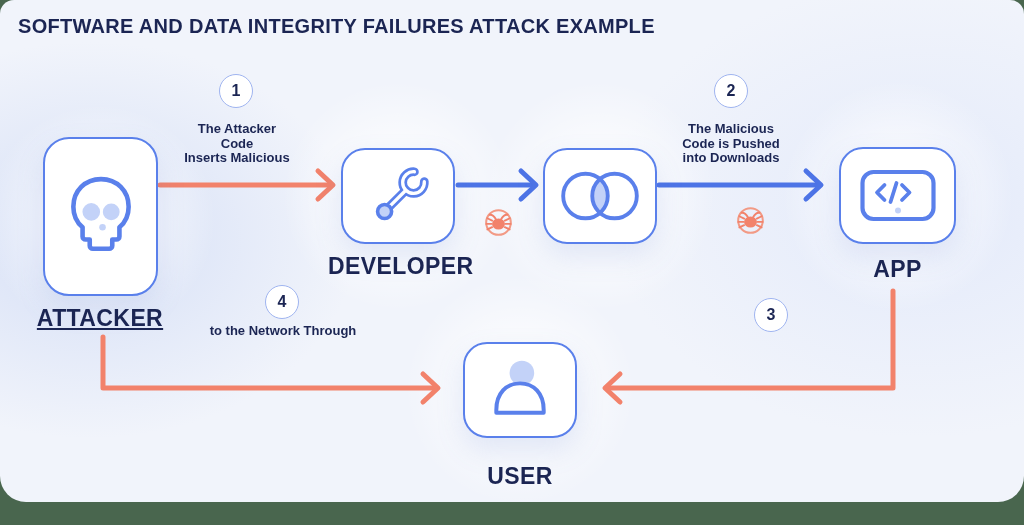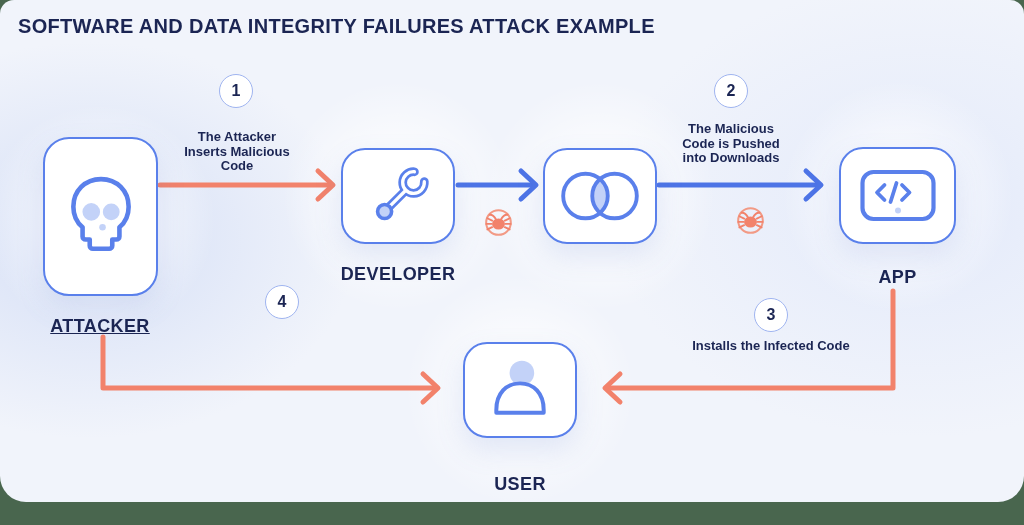--- a/index.html
+++ b/index.html
@@ -31,22 +31,22 @@
     white-space:nowrap;
   }
   .node-box {
     position:absolute; background:#fff;
     border:2.5px solid var(--blue, #5A80EB);
     display:flex; align-items:center; justify-content:center;
     box-shadow: 0 12px 28px rgba(96,126,205,0.16);
   }
   .node-label {
     position:absolute; text-align:center;
-    font-size:18px; font-weight:600; letter-spacing:0.4px;
-    color: var(--navy, #1B2553); line-height:21px;margin-top:8px;
+    font-size:23px; font-weight:600; letter-spacing:0.4px;
+    color: var(--navy, #1B2553); line-height:21px;
   }
   .step-circle {
     position:absolute; width:34px; height:34px; border-radius:50%;
     background:#fff; border:1.5px solid var(--circle_border, #9FB4F0);
     display:flex; align-items:center; justify-content:center;
     font-size:16px; font-weight:600; color: var(--navy, #1B2553);
   }
   .step-text {
     position:absolute; text-align:center;
     font-size:13px; font-weight:600; color: var(--navy, #1B2553);
@@ -137,46 +137,46 @@
       <svg width="72" height="72" viewBox="0 0 76 76">
         <circle class="fill-light" cx="40" cy="20" r="13"></circle>
         <path class="stroke-blue" fill="#fff" stroke-width="4.2" stroke-linejoin="round" d="M13 62 L13 59 C13 41.5 23.5 31 38 31 C52.5 31 63 41.5 63 59 L63 62 Z"></path>
       </svg>
     </div>
     <div class="node-label" style="left:457px; top:466px; width:126px;">USER</div>
 
     <div class="step-circle" style="left:219px; top:74px;">
       <span>1</span>
     </div>
-    <div class="step-text" style="left:157px; top:122px; width:160px;margin-top:8px;">
+    <div class="step-text" style="left:157px; top:122px; width:160px;">
       <div>The Attacker</div>
+      <div>Code</div>
       <div>Inserts Malicious</div>
-      <div>Code</div>
     </div>
 
     <div class="step-circle" style="left:714px; top:74px;">
       <span>2</span>
     </div>
     <div class="step-text" style="left:651px; top:122px; width:160px;">
       <div>The Malicious</div>
       <div>Code is Pushed</div>
       <div>into Downloads</div>
     </div>
 
     <div class="step-circle" style="left:754px; top:298px;">
       <span>3</span>
     </div>
     <div class="step-text" style="left:656px; top:339px; width:230px;">
-      <div>Installs the Infected Code</div>
     </div>
 
     <div class="step-circle" style="left:265px; top:285px;">
       <span>4</span>
     </div>
     <div class="step-text" style="left:168px; top:324px; width:230px;">
+      <div>to the Network Through</div>
     </div>
 
     <div class="bug" style="left:480px; top:204px;">
       <svg width="37" height="37" viewBox="0 0 48 48">
         <circle fill="none" stroke="#F29A85" stroke-width="2.6" cx="24" cy="24" r="16"></circle>
         <ellipse class="fill-salmon" cx="24" cy="26" rx="8.3" ry="7.2"></ellipse>
         <g class="stroke-salmon" fill="none" stroke-width="2.4" stroke-linecap="round">
           <path d="M20.5 19.5 C18 15 14.5 13.8 12.5 14"></path>
           <path d="M27.5 19.5 C30 15 33.5 13.8 35.5 14"></path>
           <path d="M15.8 21.5 L9.5 18.5"></path>

